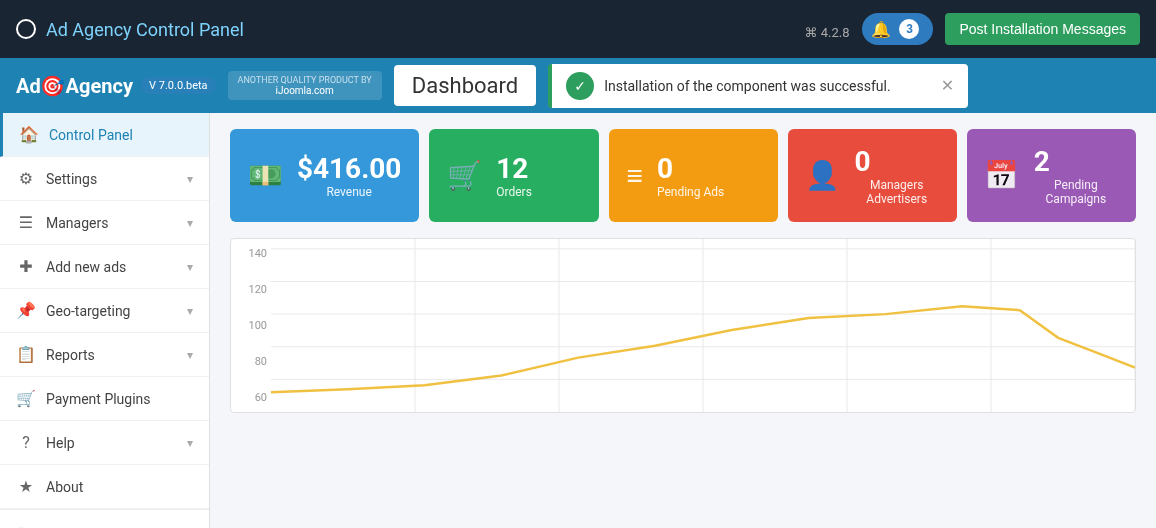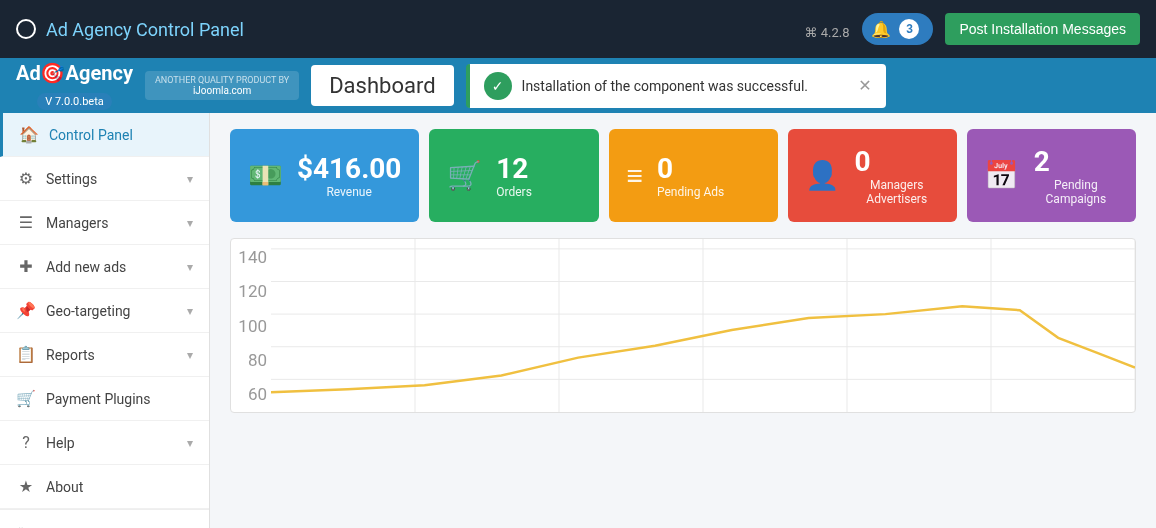--- a/index.html
+++ b/index.html
@@ -80,21 +80,20 @@
       height: 55px;
       display: flex;
       align-items: center;
       padding: 0 16px;
       gap: 12px;
     }
     .brand-logo {
       display: flex;
       align-items: center;
       gap: 8px;
-      flex-direction: column;
     }
     .brand-text {
       color: #fff;
       font-size: 20px;
       font-weight: bold;
     }
     .brand-text span { color: #4dd0e1; }
     .version-tag {
       background: #2980b9;
       color: #fff;
@@ -218,21 +217,21 @@
       left: 0;
       top: 0;
       bottom: 0;
       width: 40px;
       display: flex;
       flex-direction: column;
       justify-content: space-between;
       padding: 8px 4px;
     }
     .y-label {
-      font-size: 17px;
+      font-size: 11px;
       color: #999;
       text-align: right;
     }
     .chart-grid {
       position: absolute;
       left: 40px;
       right: 0;
       top: 0;
       bottom: 0;
     }

